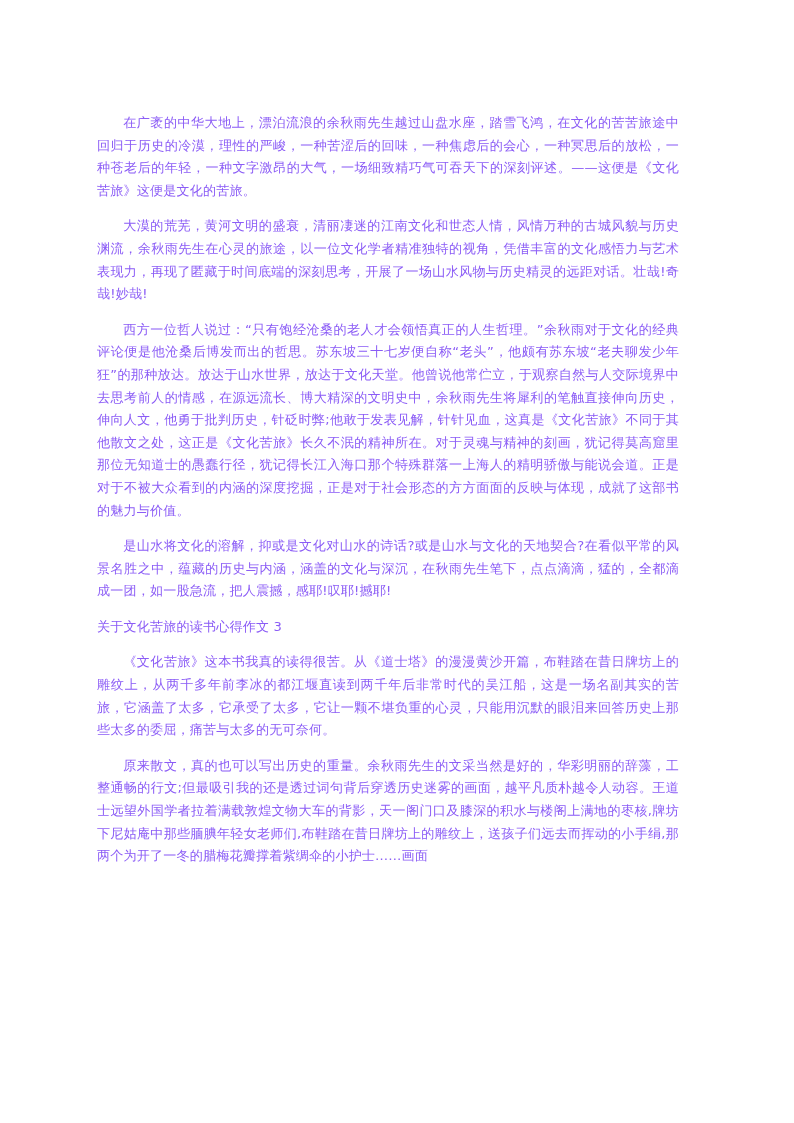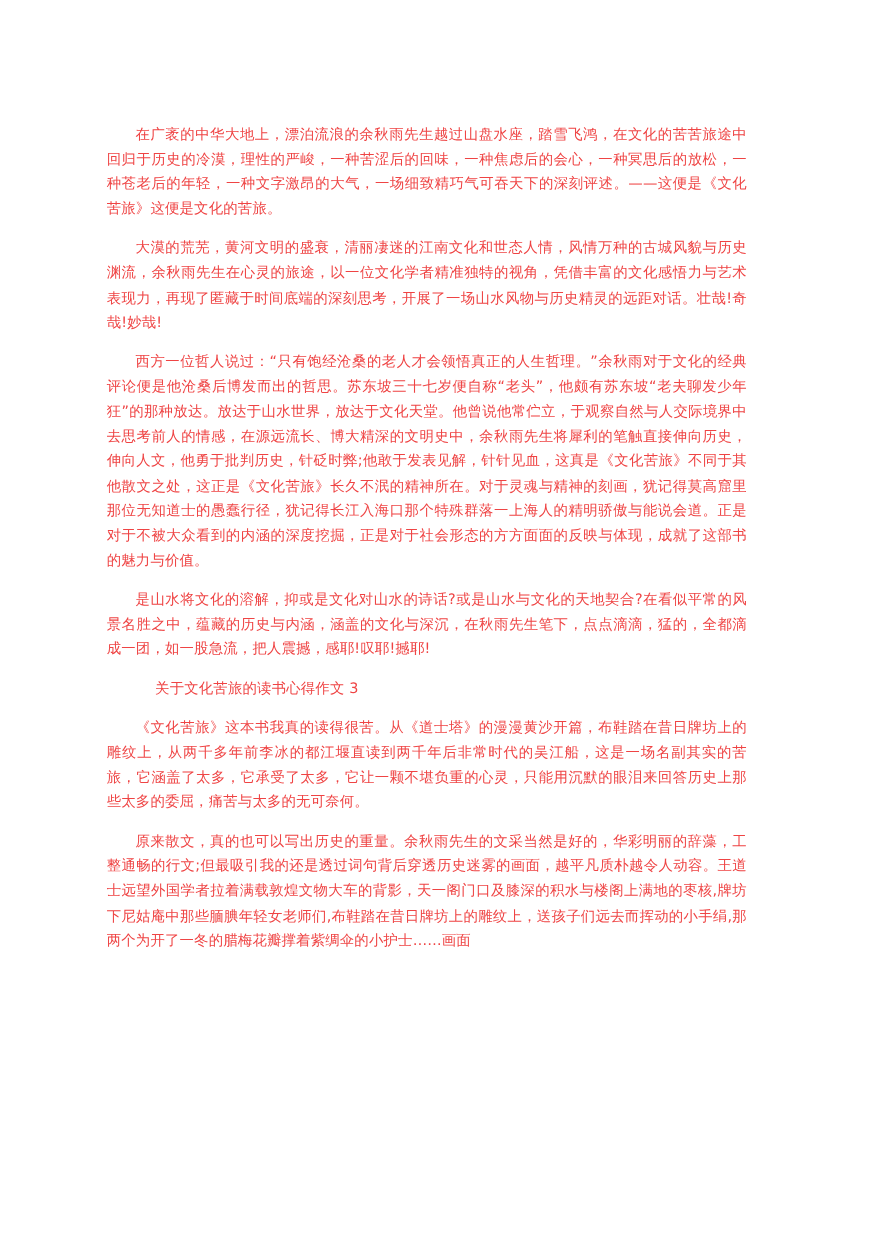--- a/index.html
+++ b/index.html
@@ -23,33 +23,32 @@
   .doc-body {
     position: absolute;
     left: 97px;
     top: 112px;
     width: 582px;
   }
   p.para {
     margin: 0 0 13px 0;
     font-size: 13.1px;
     line-height: 22.6px;
-    color: #ef4444;
+    color: #8b5cf6;
     text-align: justify;
     text-justify: inter-ideograph;
     letter-spacing: 0.15px;
     word-break: break-all;
   }
   p.para.indent {
     text-indent: 2em;
   }
   p.para.heading-line {
     text-indent: 0;
     margin-bottom: 13px;
-    margin-left: 44px;
   }
   p.para.last {
     margin-bottom: 4px;
   }
 </style>
 </head>
 <body>
 
 <div class="page">
   <div class="doc-body">

